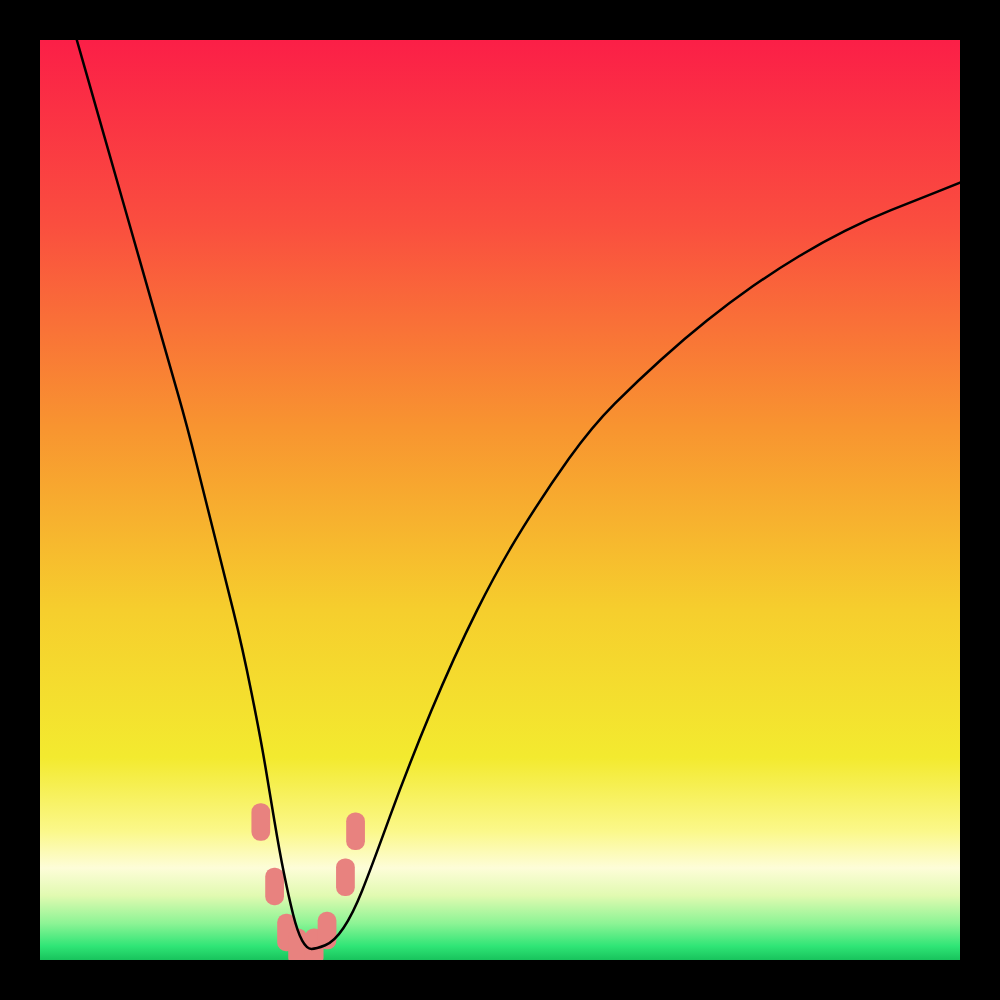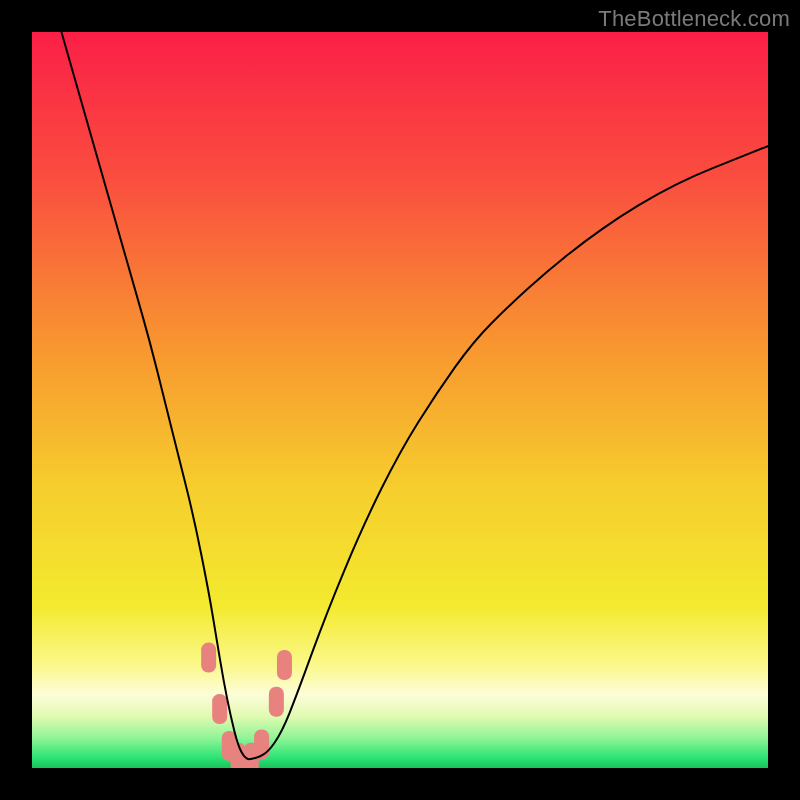--- a/index.html
+++ b/index.html
@@ -53,21 +53,20 @@
   }
   .marker {
     fill: #e8827f;
     stroke: none;
   }
 </style>
 </head>
 <body>
 
 <div class="frame">
-  <div class="watermark">TheBottleneck.com</div>
 
   <div class="plot">
     <svg class="curve-layer" viewBox="0 0 736 736" preserveAspectRatio="none">
       <defs>
         <linearGradient id="bg-grad" x1="0" y1="0" x2="0" y2="1">
           <stop offset="0%" stop-color="#fb1f47"></stop>
           <stop offset="20%" stop-color="#fa4e3f"></stop>
           <stop offset="42%" stop-color="#f89430"></stop>
           <stop offset="62%" stop-color="#f6ce2d"></stop>
           <stop offset="78%" stop-color="#f3ea2f"></stop>

